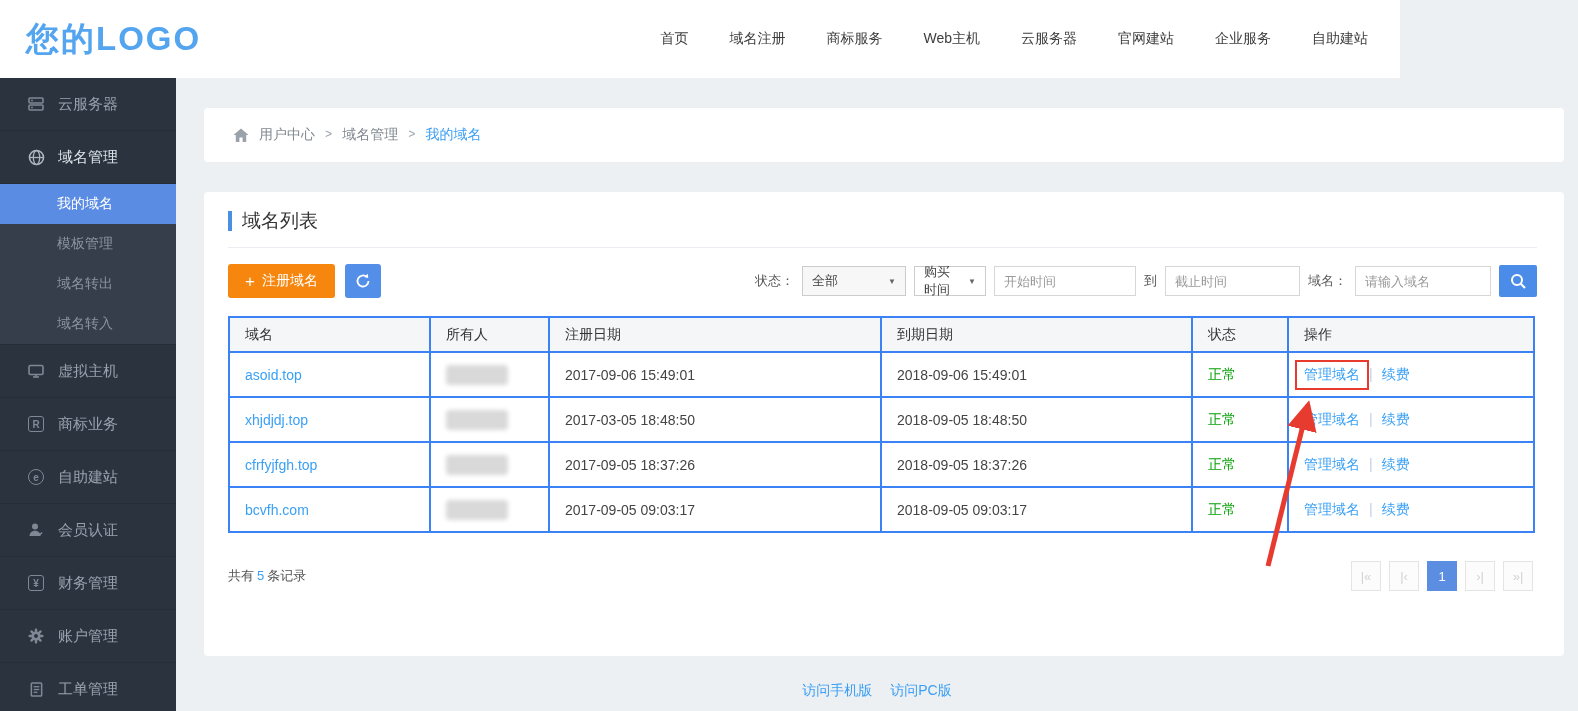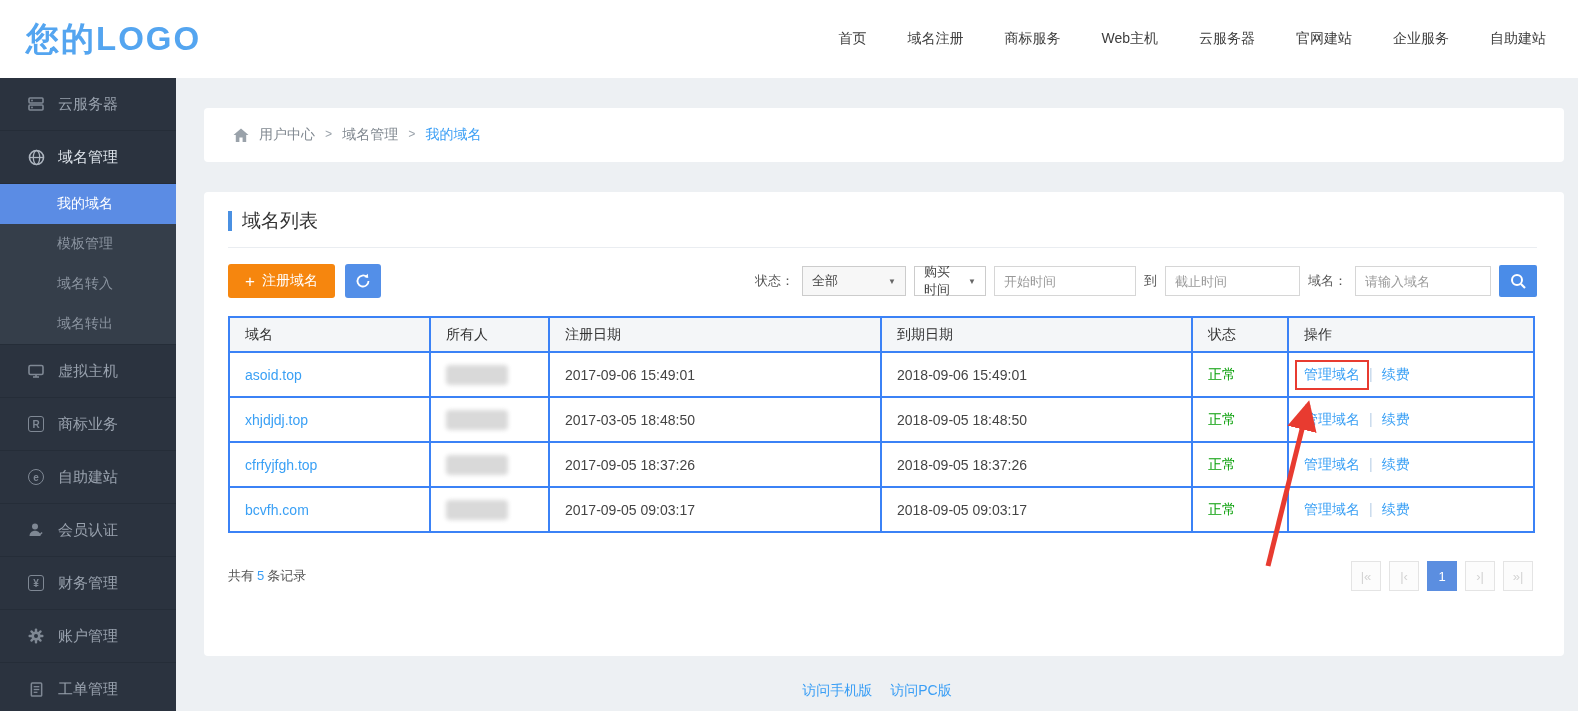--- a/index.html
+++ b/index.html
@@ -2,21 +2,21 @@
 <html><head>
 <meta charset="utf-8">
 <style>
   * { margin:0; padding:0; box-sizing:border-box; }
   html,body { width:1578px; height:711px; }
   body {
     font-family:"Liberation Sans","DejaVu Sans",sans-serif;
     background:#edf0f3; position:relative; overflow:hidden; color:#333;
   }
   
-  .header { position:absolute; top:0; left:0; width:1578px; height:78px; background:#fff; z-index:3;
+  .header { position:absolute; top:0; left:0; width:1400px; height:78px; background:#fff; z-index:3;
             display:flex; align-items:center; justify-content:space-between; }
   .logo { font-size:33px; font-weight:bold; color:#54a5f0; letter-spacing:2px; padding-left:26px; }
   .top-nav { display:flex; gap:41px; padding-right:32px; font-size:14px; color:#3d3d3d; }
   .top-nav span { cursor:pointer; white-space:nowrap; }
   
   .sidebar { position:absolute; top:78px; left:0; bottom:0; width:176px; background:#2b333f; z-index:2; }
   .sb-item { height:53px; display:flex; align-items:center; gap:13px; padding-left:27px;
              color:#98a1ad; font-size:15px; border-bottom:1px solid #252d38; cursor:pointer; }
   .sb-item .ic { width:18px; height:18px; display:flex; align-items:center; justify-content:center;
                  color:#7f8894; font-size:14px; flex:0 0 18px; }
@@ -124,22 +124,22 @@
           <circle cx="8" cy="8" r="6.6" fill="none" stroke="#aeb6c0" stroke-width="1.5"></circle>
           <ellipse cx="8" cy="8" rx="3" ry="6.6" fill="none" stroke="#aeb6c0" stroke-width="1.2"></ellipse>
           <line x1="1.4" y1="8" x2="14.6" y2="8" stroke="#aeb6c0" stroke-width="1.2"></line>
         </svg>
     </span>
     <span>域名管理</span>
   </div>
   <div class="sb-sub">
     <div class="sb-sub-item active">我的域名</div>
     <div class="sb-sub-item">模板管理</div>
+    <div class="sb-sub-item">域名转出</div>
     <div class="sb-sub-item">域名转入</div>
-    <div class="sb-sub-item">域名转出</div>
   </div>
   <div class="sb-item">
     <span class="ic">
       <svg width="16" height="16" viewBox="0 0 16 16">
           <rect x="1" y="2.5" width="14" height="9" rx="1.5" fill="none" stroke="#7f8894" stroke-width="1.6"></rect>
           <line x1="5" y1="14" x2="11" y2="14" stroke="#7f8894" stroke-width="1.6"></line>
           <line x1="8" y1="11.5" x2="8" y2="14" stroke="#7f8894" stroke-width="1.6"></line>
         </svg>
     </span>
     <span>虚拟主机</span>

